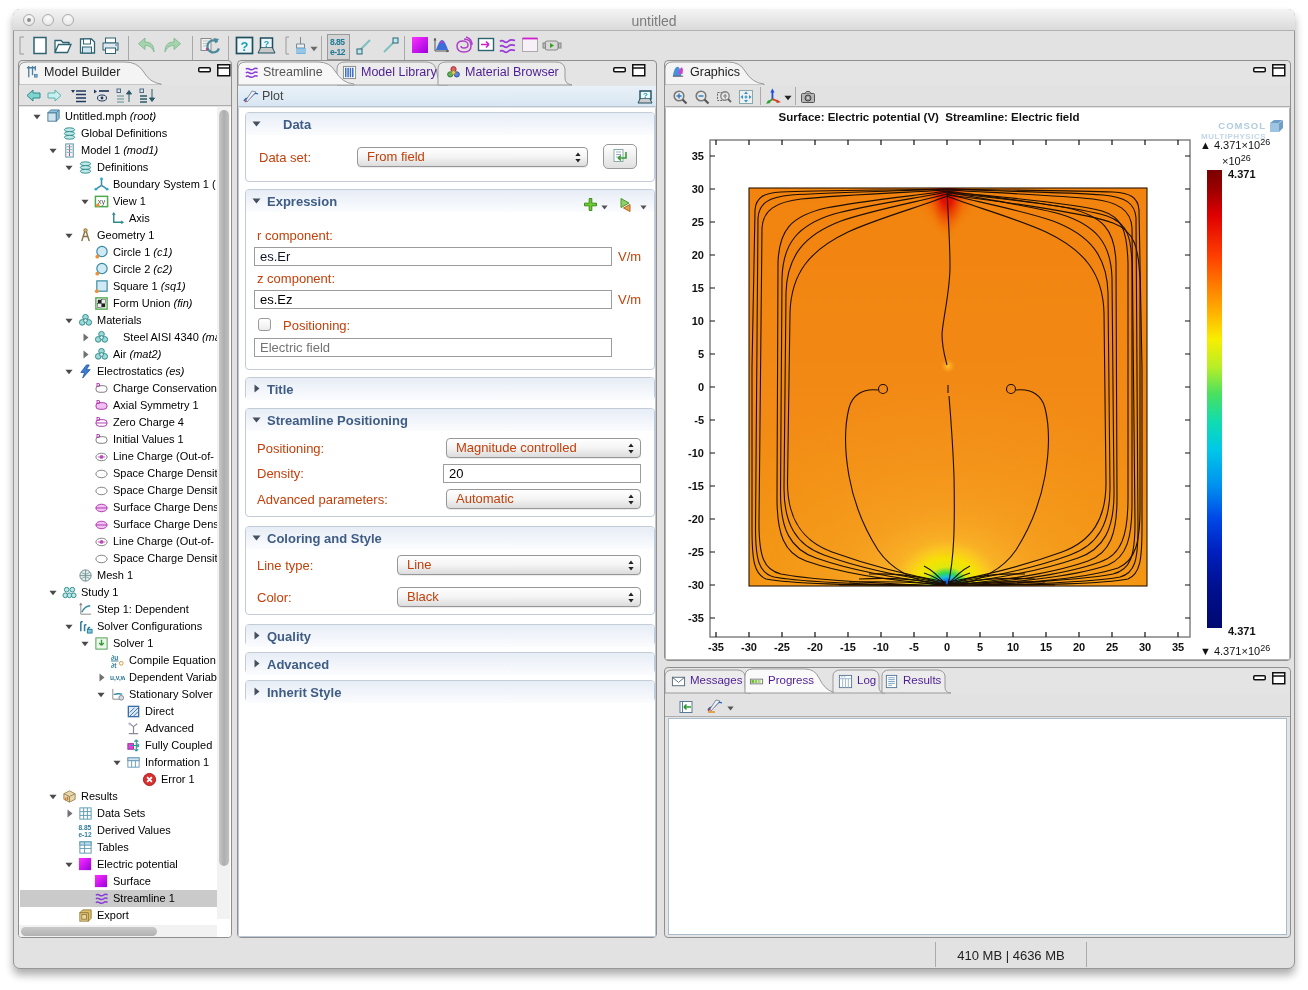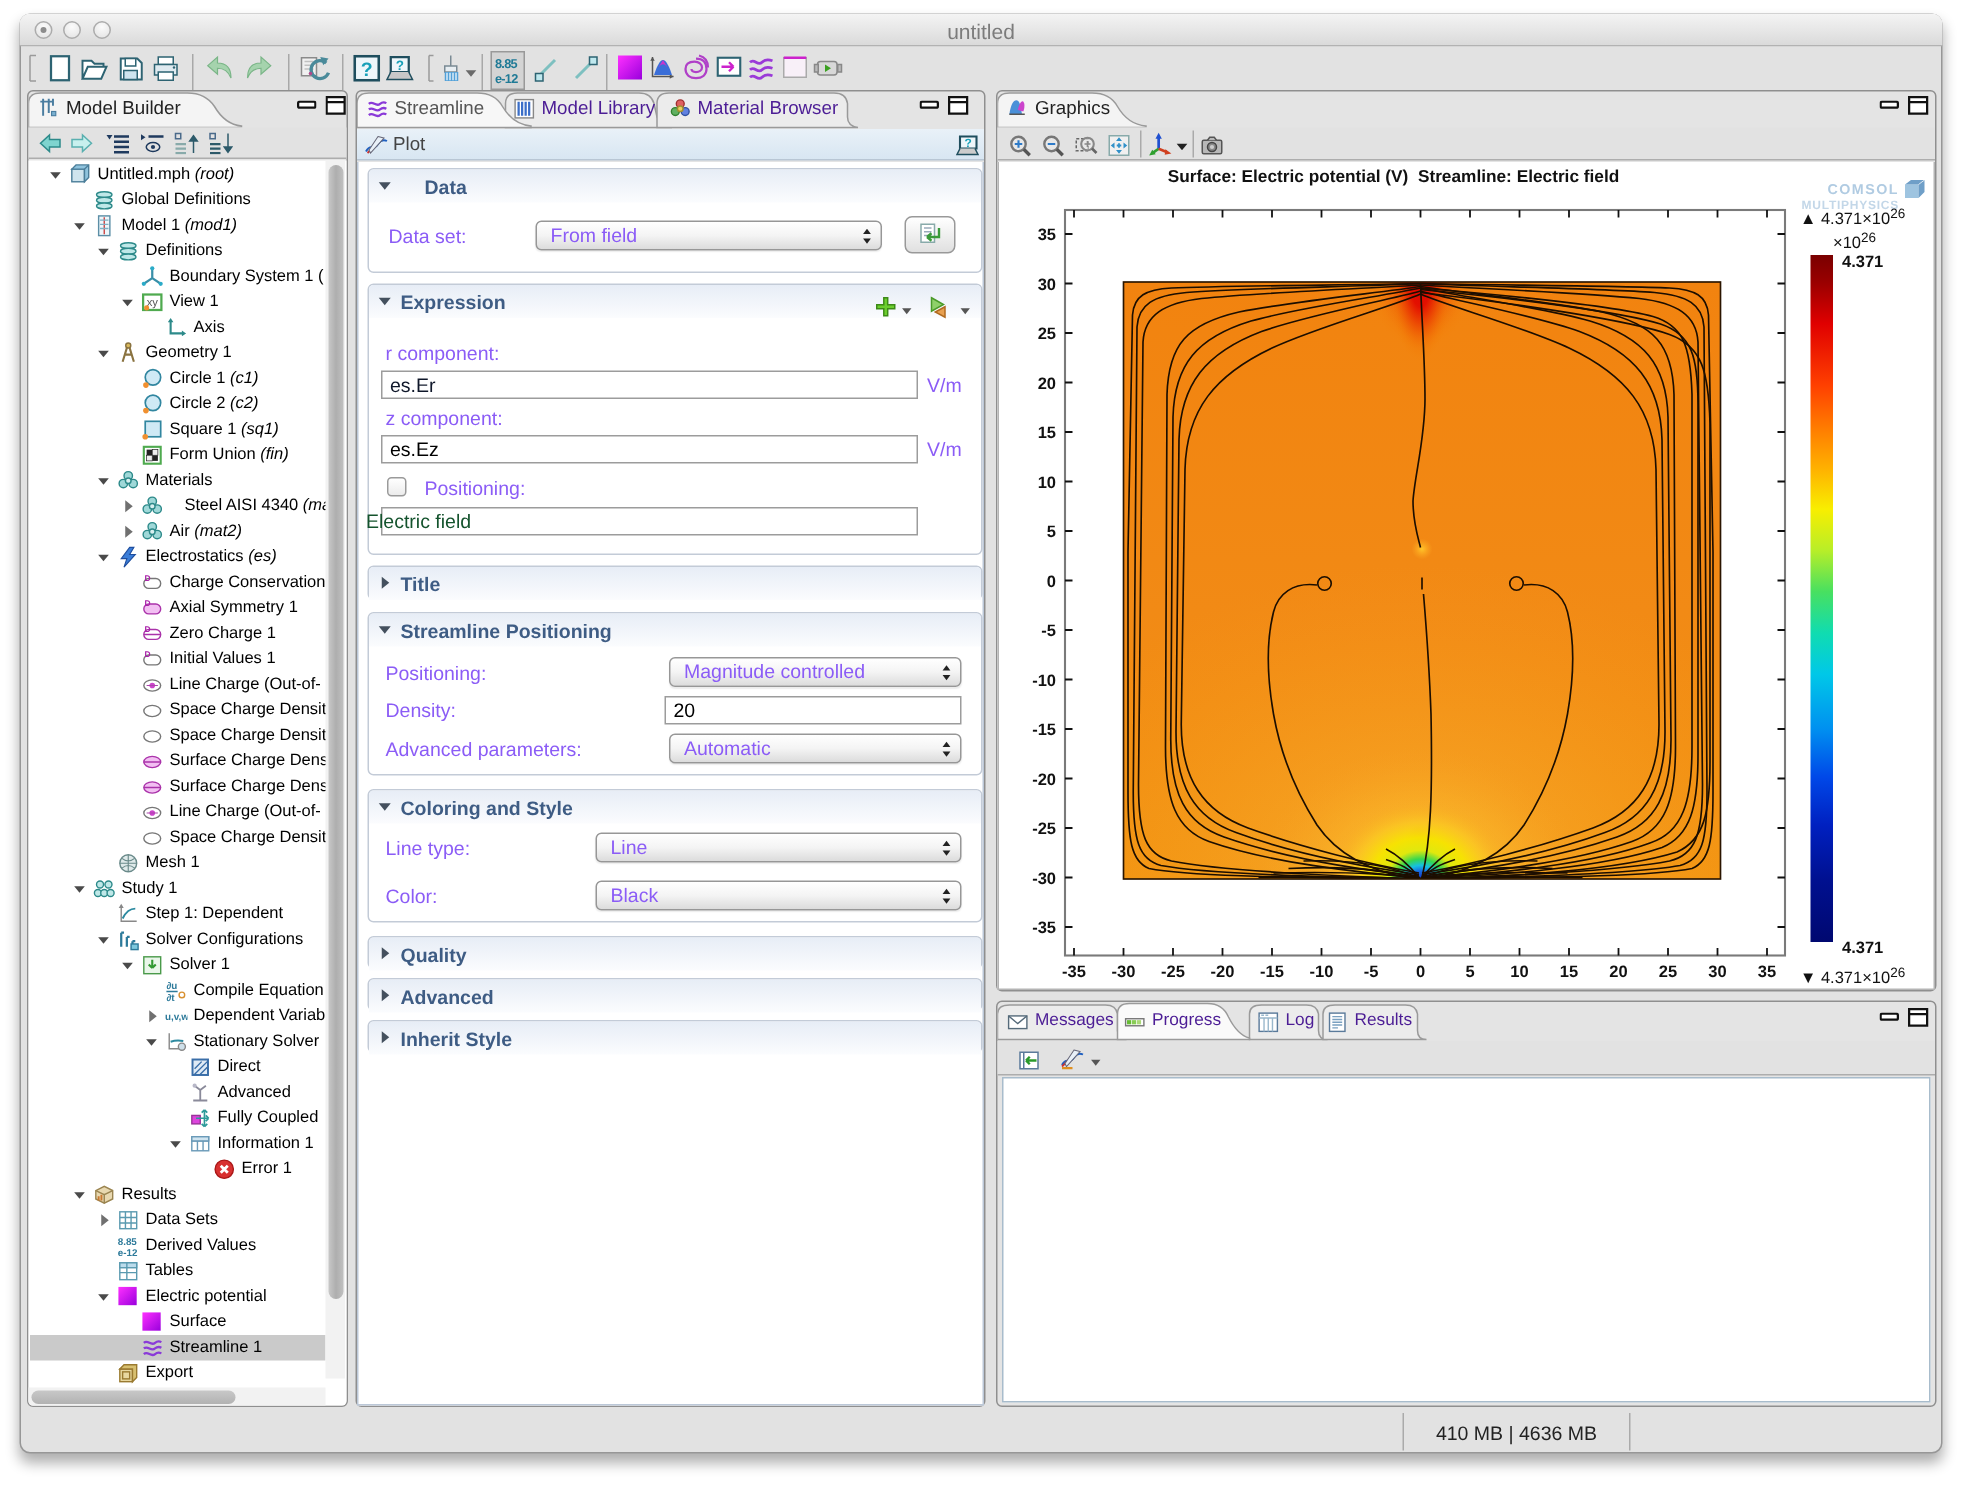--- a/index.html
+++ b/index.html
@@ -4,21 +4,21 @@
 html,body{width:1308px;height:990px;background:#fff;font-family:"Liberation Sans",sans-serif;position:relative;overflow:hidden;}
 .abs{position:absolute;}
 #win{left:13px;top:9px;width:1282px;height:960px;background:#e2e2e2;border:1px solid #979797;border-radius:7px;box-shadow:0 6px 9px rgba(0,0,0,0.32);}
 #titlebar{left:13px;top:9px;width:1282px;height:22px;background:linear-gradient(#f4f4f4,#e6e6e6 55%,#dadada);border-radius:7px 7px 0 0;border-bottom:1px solid #b2b2b2;}
 .tl{top:14px;width:12px;height:12px;border-radius:50%;border:1px solid #acacac;background:radial-gradient(circle at 50% 30%,#fbfbfb,#e2e2e2);}
 #wtitle{top:13px;left:13px;width:1282px;text-align:center;font-size:14px;color:#7c7c7c;}
 .sep{top:36px;width:1px;height:24px;background:#a8a8a8;}
 .tree-row{position:absolute;height:17px;font-size:11px;color:#000;white-space:nowrap;line-height:17px;}
 .fld{position:absolute;background:#fff;border:1px solid #9c9c9c;font-size:13px;color:#000;white-space:nowrap;}
 .drop{position:absolute;border:1px solid #979797;border-radius:4px;background:linear-gradient(#ffffff,#f4f4f4 50%,#dcdcdc);font-size:13px;color:#000;box-shadow:0 1px 1px rgba(0,0,0,0.08);white-space:nowrap;}
-.lbl{position:absolute;font-size:13px;color:#8b5cf6;white-space:nowrap;}
+.lbl{position:absolute;font-size:13px;color:#c2410c;white-space:nowrap;}
 .sechdr{position:absolute;font-size:13px;font-weight:bold;color:#3e5c84;white-space:nowrap;}
 .secbox{position:absolute;left:245px;width:410px;border:1px solid #c3cbd7;border-radius:4px;}
 .tabtxt{position:absolute;font-size:12.5px;color:#4c1d95;white-space:nowrap;}
 </style></head><body>
 <svg width="0" height="0" style="position:absolute">
     <defs>
       <linearGradient id="gmag" x1="0" y1="0" x2="1" y2="1">
         <stop offset="0" stop-color="#ff30ff"></stop>
         <stop offset="1" stop-color="#9900dd"></stop>
       </linearGradient>
@@ -309,21 +309,21 @@
     <svg class="abs" style="left:75px;top:291px" width="15" height="15" viewBox="0 0 16 16">
       <rect x="2" y="5" width="12" height="7" rx="3.5" fill="#f2bff2" stroke="#aa33aa"></rect>
       <text x="2.5" y="6.5" font-size="6" fill="#aa22aa" font-weight="bold">D</text>
     </svg>
     <div class="tree-row" style="left:94px;top:290px">Axial Symmetry 1</div>
     <svg class="abs" style="left:75px;top:308px" width="15" height="15" viewBox="0 0 16 16">
       <rect x="2" y="5" width="12" height="7" rx="3.5" fill="#fff" stroke="#aa33aa"></rect>
       <path d="M2 8.5 h12" stroke="#aa33aa"></path>
       <text x="2.5" y="6.5" font-size="6" fill="#aa22aa" font-weight="bold">D</text>
     </svg>
-    <div class="tree-row" style="left:94px;top:307px">Zero Charge 1</div>
+    <div class="tree-row" style="left:94px;top:307px">Zero Charge 4</div>
     <svg class="abs" style="left:75px;top:325px" width="15" height="15" viewBox="0 0 16 16">
       <rect x="2" y="5" width="12" height="7" rx="3.5" fill="#fff" stroke="#777"></rect>
       <text x="2.5" y="6.5" font-size="6" fill="#aa22aa" font-weight="bold">D</text>
     </svg>
     <div class="tree-row" style="left:94px;top:324px">Initial Values 1</div>
     <svg class="abs" style="left:75px;top:342px" width="15" height="15" viewBox="0 0 16 16">
       <ellipse cx="8" cy="8.5" rx="6" ry="4" fill="#fff" stroke="#777"></ellipse>
       <circle cx="8" cy="8.5" r="2" fill="#cc44cc"></circle>
       <path d="M4 8.5 h8" stroke="#aa44aa" stroke-width="0.8"></path>
     </svg>
@@ -581,21 +581,21 @@
 <div class="fld" style="left:254px;top:247px;width:358px;height:19px"></div>
 <div class="lbl" style="left:260px;top:249px;color:#0f172a">es.Er</div>
 <div class="lbl" style="left:618px;top:249px">V/m</div>
 <div class="lbl" style="left:257px;top:271px">z component:</div>
 <div class="fld" style="left:254px;top:290px;width:358px;height:19px"></div>
 <div class="lbl" style="left:260px;top:292px;color:#000">es.Ez</div>
 <div class="lbl" style="left:618px;top:292px">V/m</div>
 <div class="abs" style="left:258px;top:318px;width:13px;height:13px;border:1px solid #9a9a9a;border-radius:3px;background:linear-gradient(#fff,#ececec)"></div>
 <div class="lbl" style="left:283px;top:318px">Positioning:</div>
 <div class="fld" style="left:254px;top:338px;width:358px;height:19px"></div>
-<div class="lbl" style="left:244px;top:340px;color:#14532d">Electric field</div>
+<div class="lbl" style="left:260px;top:340px;color:#737373">Electric field</div>
 <div class="secbox" style="top:377px;height:23px;background:#fff"></div>
 <div class="abs" style="left:246px;top:378px;width:408px;height:22px;background:linear-gradient(#e7edf6,#fbfcfe);border-radius:3px 3px 0 0"></div>
 <svg class="abs" style="left:254px;top:384px" width="6" height="9" viewBox="0 0 6 9">
     <path d="M0.5 0.5 L5.5 4.5 L0.5 8.5 Z" fill="#44505e"></path>
   </svg>
 <div class="sechdr" style="left:267px;top:382px">Title</div>
 <div class="secbox" style="top:408px;height:109px;background:#fff"></div>
 <div class="abs" style="left:246px;top:409px;width:408px;height:22px;background:linear-gradient(#e7edf6,#fbfcfe);border-radius:3px 3px 0 0"></div>
 <svg class="abs" style="left:252px;top:417px" width="9" height="6" viewBox="0 0 9 6">
     <path d="M0.5 0.5 L8.5 0.5 L4.5 5.5 Z" fill="#44505e"></path>

